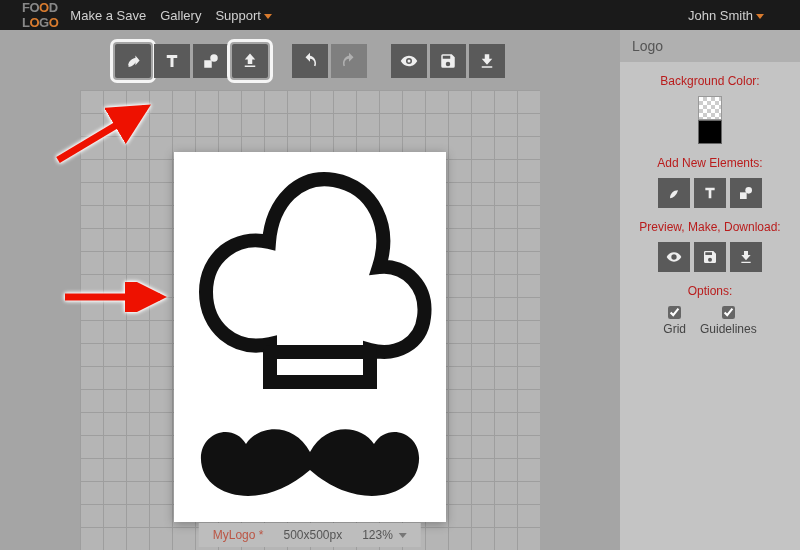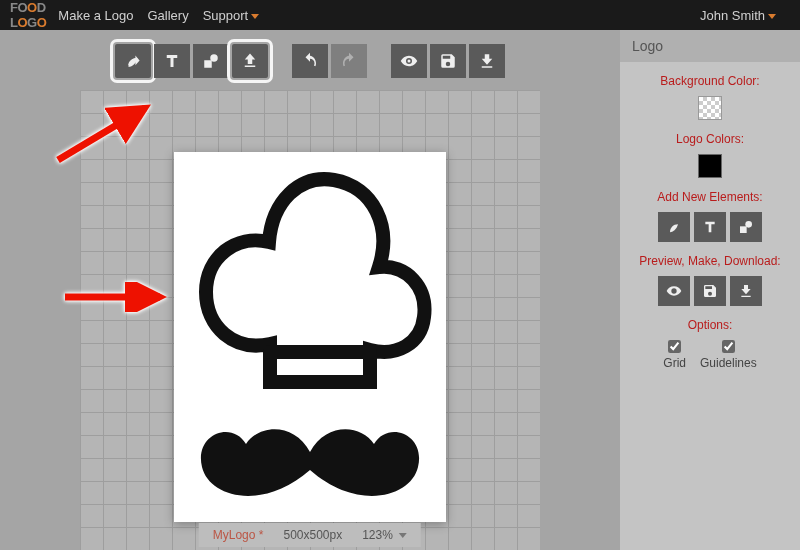--- a/index.html
+++ b/index.html
@@ -1,18 +1,18 @@
 <!DOCTYPE html>
 <html><head>
 <meta charset="utf-8">
 <style>
   * { box-sizing: border-box; margin: 0; padding: 0; }
   body { font-family: Arial, sans-serif; font-size: 13px; background: #a5a5a5; width: 800px; height: 550px; overflow: hidden; position: relative; }
   
-  .topbar { background: #1a1a1a; height: 30px; display: flex; align-items: center; padding: 0 10px; color: #d0d0d0; }
+  .topbar { background: #1a1a1a; height: 30px; display: flex; align-items: center; padding: 0 22px; color: #d0d0d0; }
   .logo { font-weight: bold; font-size: 13px; letter-spacing: -0.5px; margin-right: 12px; }
   .logo .f1 { color: #888; } .logo .f2 { color: #d97b2e; }
   .navitem { margin-right: 14px; cursor: pointer; color: #d0d0d0; font-size: 13px; }
   .spacer { flex: 1; }
   .chev-down { display: inline-block; width: 0; height: 0; border-left: 4px solid transparent; border-right: 4px solid transparent; border-top: 5px solid #d97b2e; margin-left: 3px; vertical-align: middle; }
 
   .workspace { position: absolute; top: 30px; left: 0; right: 180px; bottom: 0; }
   .toolbar { position: absolute; top: 14px; left: 50%; transform: translateX(-50%); display: flex; gap: 3px; align-items: center; }
   .tbtn { width: 36px; height: 34px; background: #5a5a5a; display: flex; align-items: center; justify-content: center; cursor: pointer; color: #eee; }
   .tbtn.highlighted { outline: 3px solid #f5f5f5; outline-offset: 2px; border-radius: 2px; }
@@ -46,21 +46,21 @@
   .arrow svg { filter: drop-shadow(0 0 2px #fff) drop-shadow(0 0 1px #fff); }
 </style>
 </head>
 <body>
 
 <div class="topbar">
   <div class="logo">
     <span class="f1">FO</span><span class="f2">O</span><span class="f1">D</span><br>
     <span class="f1">L</span><span class="f2">O</span><span class="f1">G</span><span class="f2">O</span>
   </div>
-  <span class="navitem">Make a Logo</span>
+  <span class="navitem">Make a Save</span>
   <span class="navitem">Gallery</span>
   <span class="navitem">
     <span>Support</span><span class="chev-down"></span>
   </span>
   <span class="spacer"></span>
   <span class="navitem">
     <span>John Smith</span><span class="chev-down"></span>
   </span>
 </div>
 
@@ -163,21 +163,20 @@
 </div>
 
 <div class="sidepanel">
   <div class="panel-title">Logo</div>
 
   <div class="section-label">Background Color:</div>
   <div class="swatch-row">
       <div class="transp-swatch"></div>
     </div>
 
-  <div class="section-label">Logo Colors:</div>
   <div class="swatch-row">
       <div class="color-swatch"></div>
     </div>
 
   <div class="section-label">Add New Elements:</div>
   <div class="btn-row">
     <div class="sbtn">
         <svg width="16" height="16" viewBox="0 0 24 24" fill="#eee">
           <path d="M6 20c0-7 5-12 12-12-2 8-8 12-12 12z"></path>
         </svg>

